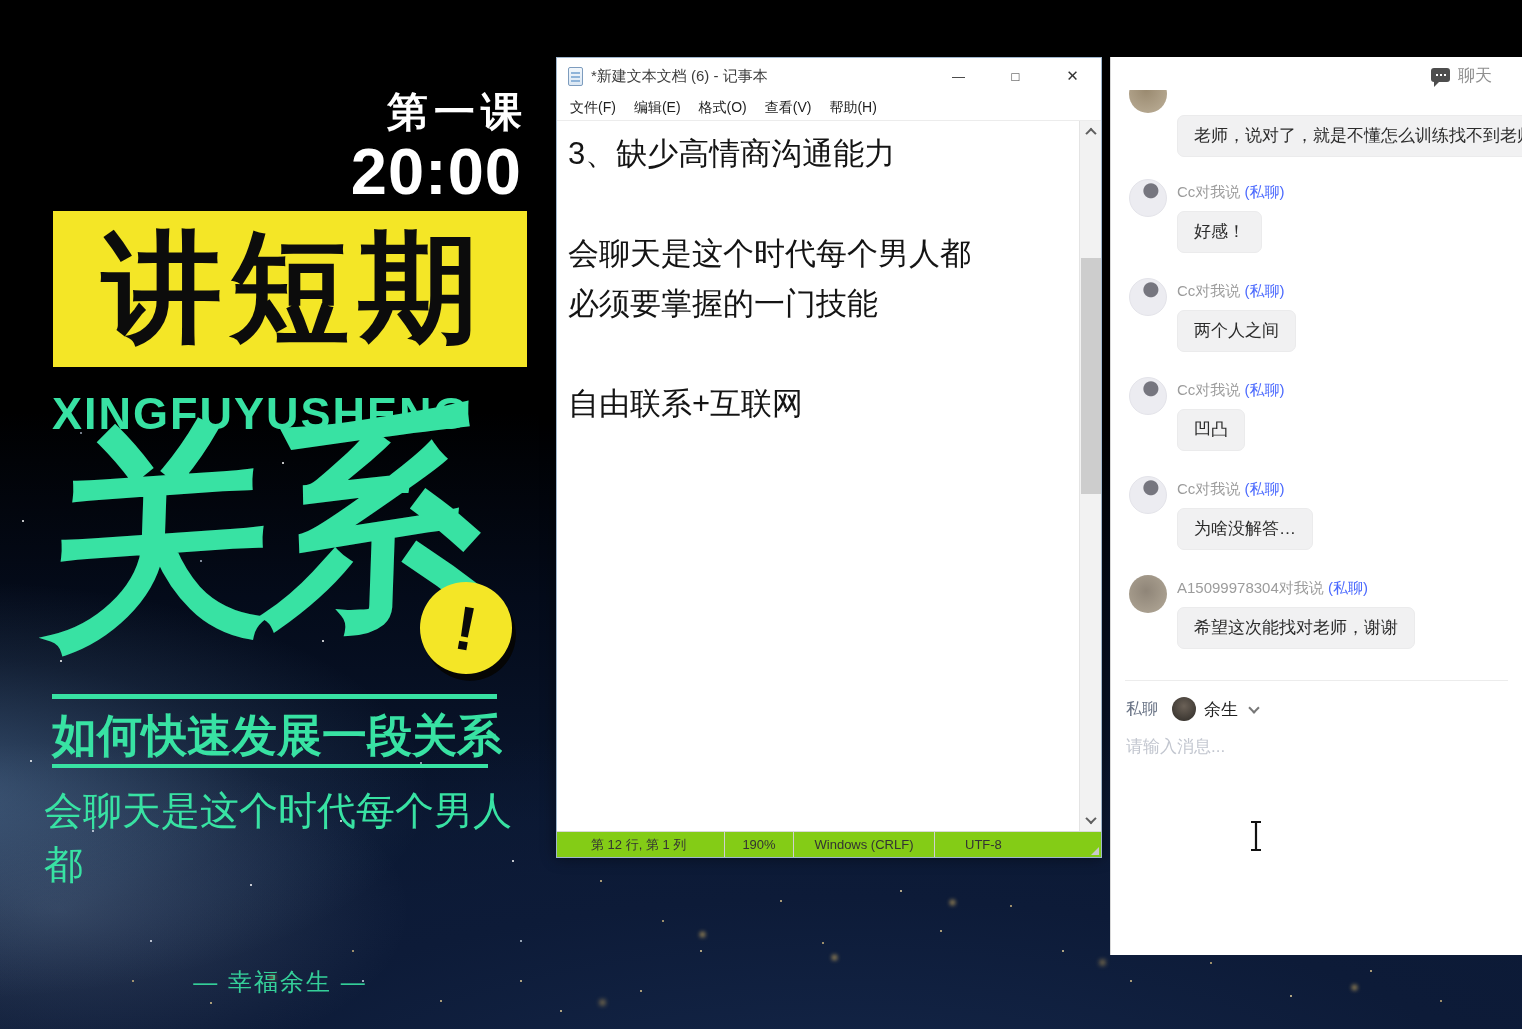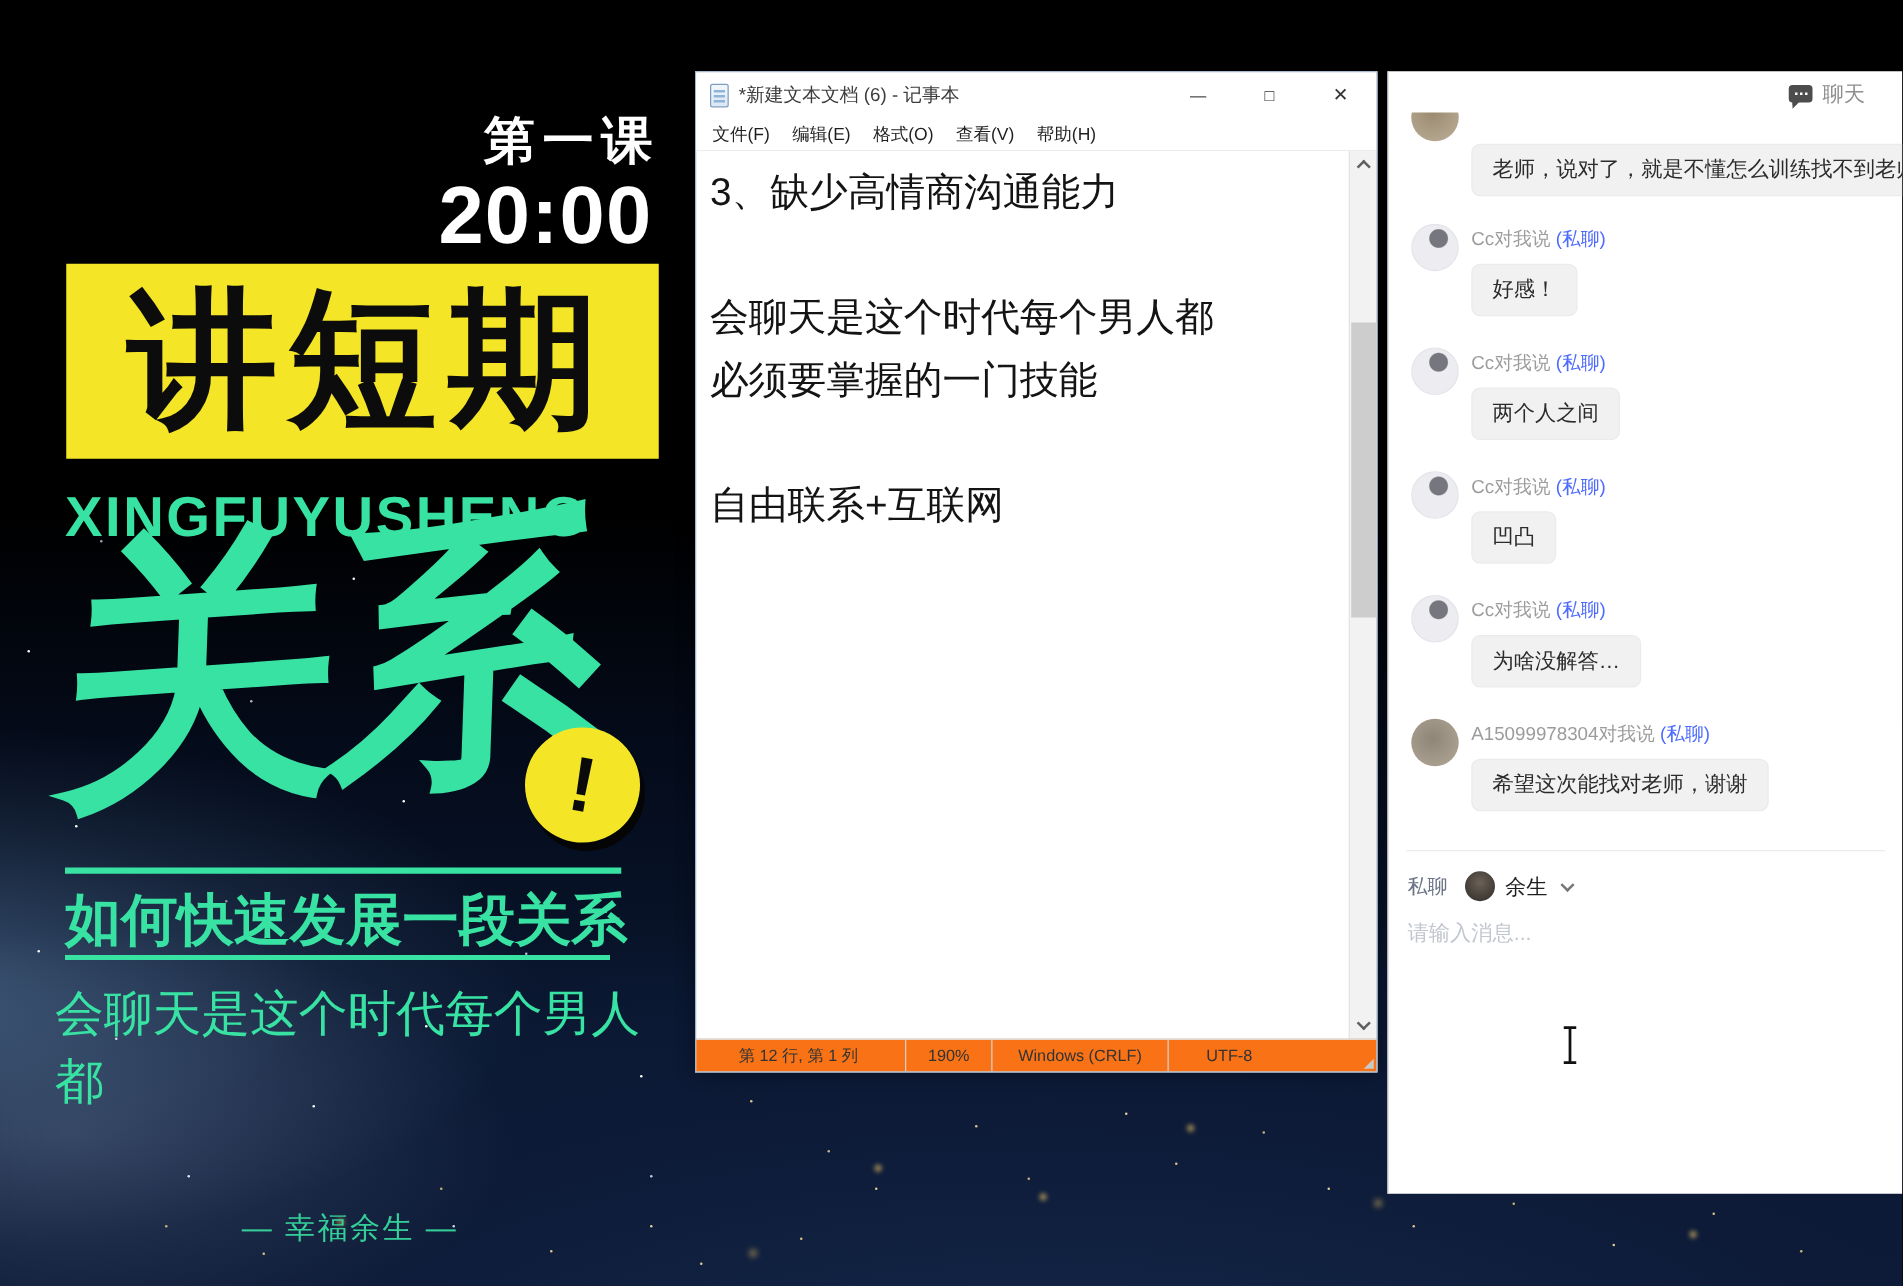--- a/index.html
+++ b/index.html
@@ -77,21 +77,21 @@
   .np-content{position:absolute;left:1px;top:63px;right:23px;bottom:26px;background:#fff;overflow:hidden;
     padding:8px 0 0 10px;}
   .np-line{font-size:31px;line-height:50px;color:#141414;white-space:nowrap;min-height:50px;}
   .np-scrollbar{position:absolute;top:63px;right:0;width:22px;bottom:26px;background:#f2f2f2;border-left:1px solid #e4e4e4;}
   .np-scroll-up,.np-scroll-down{position:absolute;left:0;width:22px;height:22px;display:flex;align-items:center;justify-content:center;}
   .np-scroll-up{top:0;} .np-scroll-down{bottom:0;}
   .chev{width:8px;height:8px;border-left:2px solid #5f5f5f;border-top:2px solid #5f5f5f;}
   .chev.up{transform:rotate(45deg) translate(1px,1px);}
   .chev.down{transform:rotate(225deg) translate(1px,1px);}
   .np-thumb{position:absolute;left:1px;top:137px;width:20px;height:236px;background:#cdcdcd;}
-  .np-statusbar{position:absolute;left:0;right:0;bottom:0;height:26px;background:#f97316;border-top:1px solid #d9d9d9;
+  .np-statusbar{position:absolute;left:0;right:0;bottom:0;height:26px;background:#84cc16;border-top:1px solid #d9d9d9;
     display:flex;font-size:13px;color:#333;}
   .st-cell{position:relative;display:flex;align-items:center;height:100%;}
   .st-cell + .st-cell{border-left:1px solid #d0d0d0;}
   .st-pos{width:167px;padding-left:34px;}
   .st-zoom{width:69px;justify-content:center;}
   .st-eol{width:141px;justify-content:center;}
   .st-enc{flex:1;padding-left:30px;text-align:right;}
   .st-grip{position:absolute;right:2px;bottom:2px;width:0;height:0;
     border-left:8px solid transparent;border-bottom:8px solid #c9c9c9;}
 

